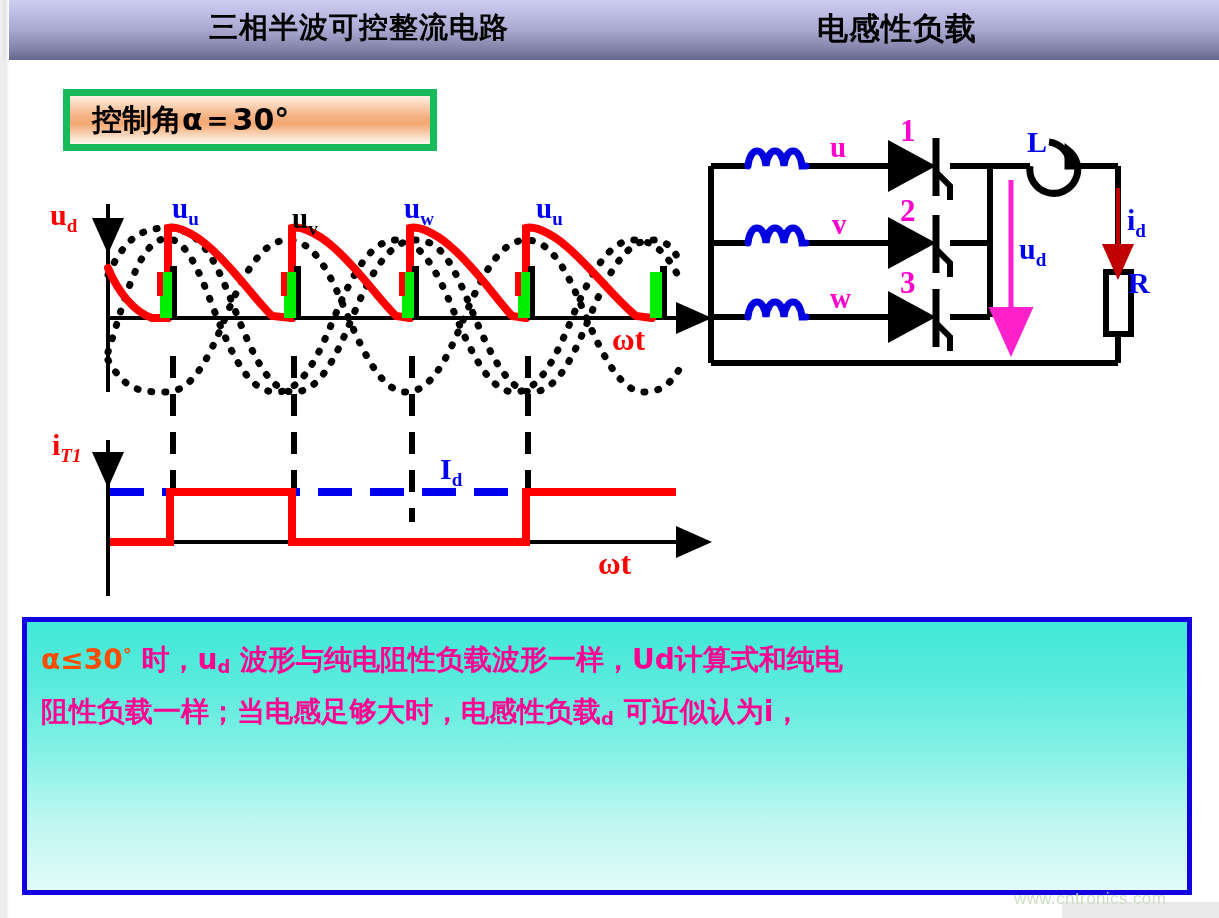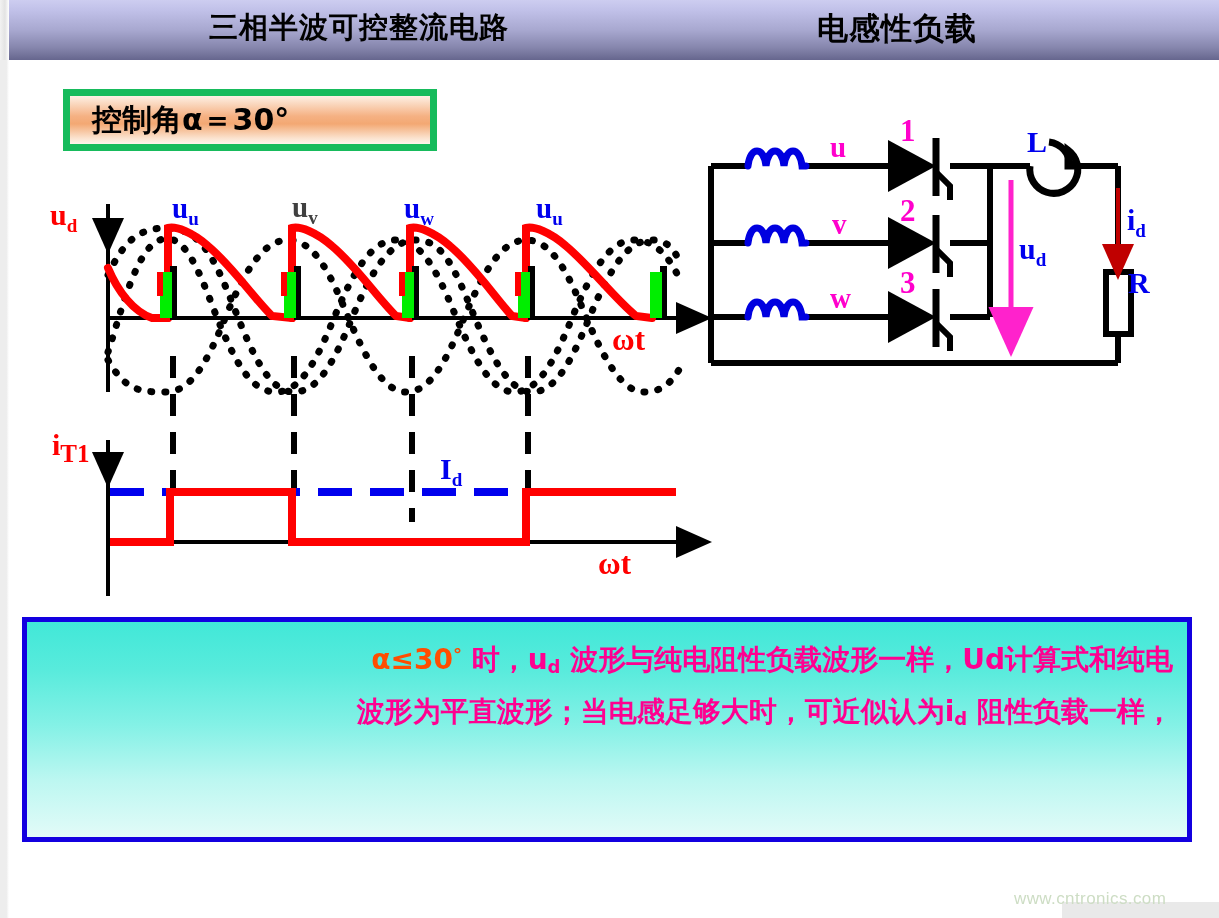--- a/index.html
+++ b/index.html
@@ -50,25 +50,24 @@
     margin-left:22px;font-size:30px;font-weight:bold;color:#000;
     white-space:nowrap;font-family:"DejaVu Sans",sans-serif;
   }
 
   
   .wave-svg{position:absolute;left:0;top:0;}
   .circ-svg{position:absolute;left:0;top:0;}
 
   
   .note-box{
-    position:absolute;left:22px;top:617px;width:1170px;height:225px;
+    position:absolute;left:22px;top:617px;width:1170px;height:278px;
     border:5px solid #1300e0;box-sizing:border-box;
     background:linear-gradient(to bottom,#41e8d8 0%,#58ebdc 22%,#84f1e6 48%,#bdf7f1 74%,#e2fbf8 100%);
     padding:10px 14px 12px 14px;
-    text-align:right;
   }
   .note-line{
     font-size:28px;font-weight:bold;color:#ff0090;
     line-height:45px;white-space:nowrap;
     font-family:"DejaVu Sans",sans-serif;
   }
   .note-line .ora{color:#ff4d00;}
   .note-line .sub{font-size:18px;vertical-align:-4px;}
   .note-line .sup{font-size:18px;vertical-align:8px;}
 
@@ -196,33 +195,33 @@
 
     <path d="M110,542 L170,542 L170,492 L292,492 L292,542 L526,542 L526,492 L676,492" stroke="#ff0000" stroke-width="8" fill="none" stroke-linejoin="miter"></path>
   </svg>
 
   <div style="position:absolute;left:50px;top:198px;font-size:30px;font-weight:bold;color:#ff0000;font-family:'Liberation Serif',serif;">
     <span>u</span><sub style="font-size:19px;">d</sub>
   </div>
   <div style="position:absolute;left:172px;top:192px;font-size:29px;font-weight:bold;color:#0000ee;font-family:'Liberation Serif',serif;">
     <span>u</span><sub style="font-size:19px;">u</sub>
   </div>
-  <div style="position:absolute;left:292px;top:191px;font-size:29px;font-weight:bold;color:#404040;font-family:'Liberation Serif',serif;">
+  <div style="position:absolute;left:292px;top:202px;font-size:29px;font-weight:bold;color:#000000;font-family:'Liberation Serif',serif;">
     <span>u</span><sub style="font-size:19px;">v</sub>
   </div>
   <div style="position:absolute;left:404px;top:192px;font-size:29px;font-weight:bold;color:#0000ee;font-family:'Liberation Serif',serif;text-align:right;">
     <span>u</span><sub style="font-size:19px;">w</sub>
   </div>
   <div style="position:absolute;left:536px;top:192px;font-size:29px;font-weight:bold;color:#0000ee;font-family:'Liberation Serif',serif;">
     <span>u</span><sub style="font-size:19px;">u</sub>
   </div>
   <div style="position:absolute;left:612px;top:322px;font-size:31px;font-weight:bold;color:#ff0000;font-family:'Liberation Serif',serif;">ωt</div>
 
   <div style="position:absolute;left:52px;top:428px;font-size:30px;font-weight:bold;color:#ff0000;font-family:'Liberation Serif',serif;">
-    <span>i</span><sub style="font-size:25px;">T1</sub>
+    <span>i</span><sub style="font-size:19px;font-style:italic;">T1</sub>
   </div>
   <div style="position:absolute;left:440px;top:452px;font-size:30px;font-weight:bold;color:#0000ee;font-family:'Liberation Serif',serif;">
     <span>I</span><sub style="font-size:19px;">d</sub>
   </div>
   <div style="position:absolute;left:598px;top:546px;font-size:31px;font-weight:bold;color:#ff0000;font-family:'Liberation Serif',serif;">ωt</div>
 
   <svg class="circ-svg" width="1219" height="918">
 
     <g stroke="#000" stroke-width="6" fill="none">
 
@@ -310,20 +309,20 @@
   </div>
   <div style="position:absolute;left:1127px;top:203px;font-size:30px;font-weight:bold;color:#0000ee;font-family:'Liberation Serif',serif;">
     <span>i</span><sub style="font-size:19px;">d</sub>
   </div>
 
   <div class="note-box">
     <div class="note-line">
       <span class="ora">α</span><span class="ora">≤30</span><span class="ora sup">°</span><span> 时，u</span><span class="sub">d</span><span> 波形与纯电阻性负载波形一样，Ud计算式和纯电</span>
     </div>
     <div class="note-line">
-      <span>波形为平直波形；当电感足够大时，可近似认为i</span><span class="sub">d</span><span> 阻性负载一样，</span>
+      <span>阻性负载一样；当电感足够大时，电感性负载</span><span class="sub">d</span><span> 可近似认为i，</span>
     </div>
   </div>
 
   <div class="wm-block"></div>
   <div class="watermark">www.cntronics.com</div>
 
 </div>
 
 </body></html>

